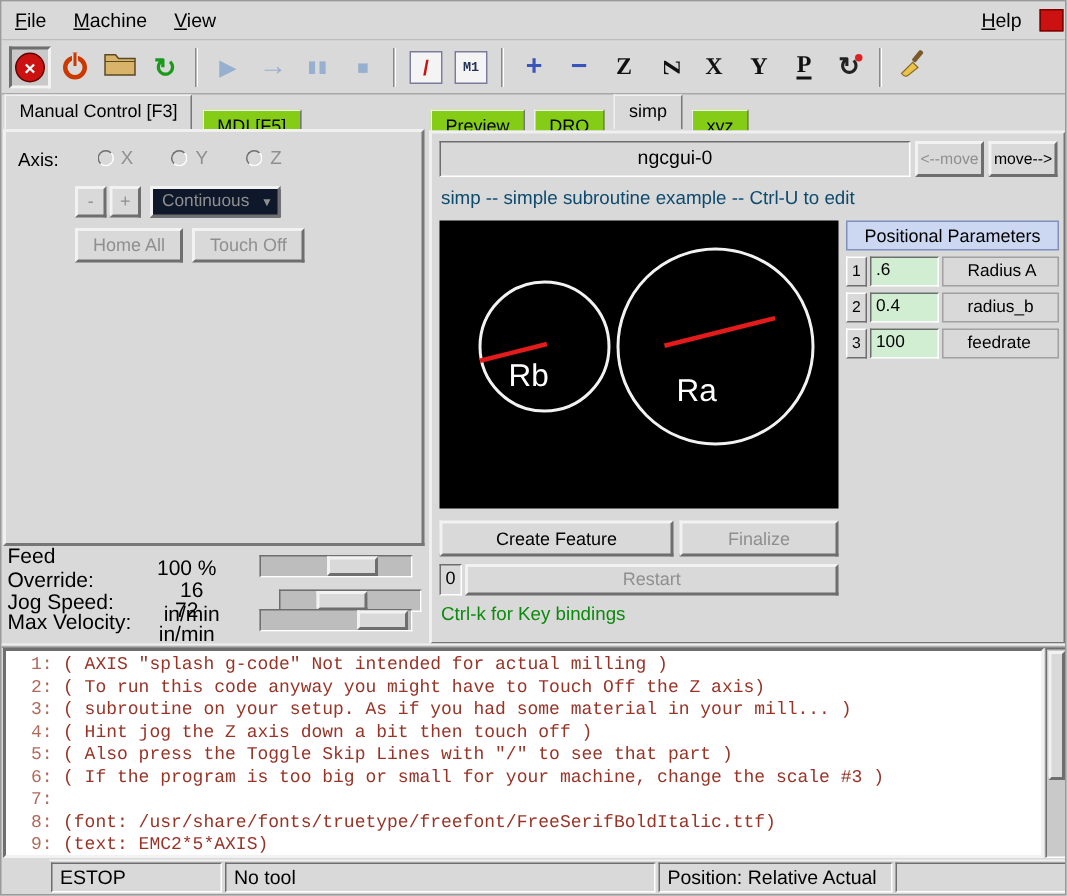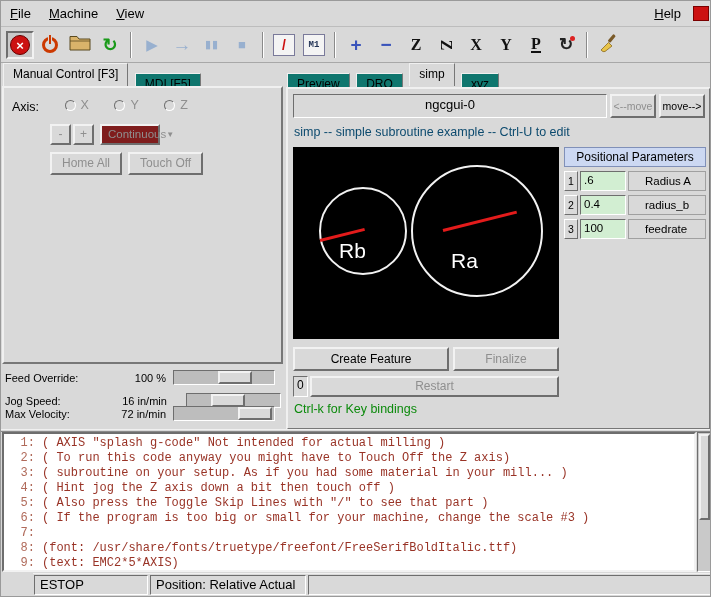--- a/index.html
+++ b/index.html
@@ -75,52 +75,52 @@
   .rotate-glyph { color:#222; font-size:17px; font-weight:bold; }
   .red-dot { position:absolute; right:5px; top:5px; width:5px; height:5px; background:#dd2222; border-radius:50%; }
 
   
   #left-panel { position:absolute; top:62px; left:0; width:284px; height:368px; }
   #right-panel { position:absolute; top:62px; left:284px; width:427px; height:368px; }
 
   .tab-row { position:absolute; top:0; left:2px; height:25px; white-space:nowrap; }
   .tab {
     display:inline-block; padding:3px 9px 2px 9px; font-size:12px; height:15px;
-    background:#0f766e; border:1px solid; border-color:#f0f0f0 #777 #777 #f0f0f0;
+    background:#84cc16; border:1px solid; border-color:#f0f0f0 #777 #777 #f0f0f0;
     border-bottom:none; margin-right:2px; position:relative; top:2px; vertical-align:bottom;
   }
   .tab.active { background:#d9d9d9; top:0; height:23px; z-index:3; }
 
   .nb-frame { position:absolute; background:#d9d9d9;
     border:2px solid; border-color:#f0f0f0 #777 #777 #f0f0f0; }
   #manual-frame { top:23px; left:1px; width:281px; height:278px; }
   #ngcgui-frame { top:24px; left:1px; width:425px; height:343px; }
 
   
   #axis-row { position:absolute; top:10px; left:8px; font-size:12.5px; }
   .radio-wrap { display:inline-flex; align-items:center; margin-left:22px; }
   .radio-circle { width:11px; height:11px; border-radius:50%; background:#d9d9d9;
     border:1px solid; border-color:#6e6e6e #ffffff #ffffff #6e6e6e; margin-right:5px; }
   .radio-label { color:#8f8f8f; font-size:12.5px; }
   #jog-row { position:absolute; top:36px; left:46px; display:flex; align-items:center; }
   .jog-btn { width:21px; height:21px; background:#d9d9d9; text-align:center;
     font-size:12px; line-height:17px; margin-right:2px; }
   #jog-mode {
-    width:60px; height:21px; margin-left:4px; background:#7f1d1d;
+    width:87px; height:21px; margin-left:4px; background:#0f172a;
     font-size:11.5px; line-height:17px; padding-left:6px; display:flex; align-items:center;
   }
   #jog-mode .dd-arrow { margin-left:auto; margin-right:3px; font-size:8px; color:#8f8f8f; }
   #home-row { position:absolute; top:64px; left:46px; display:flex;align-items:flex-end; }
   .home-btn { height:23px; padding:0 10px; background:#d9d9d9; font-size:12px;
     line-height:19px; margin-right:6px; text-align:center; }
 
   .ovr-row { position:absolute; left:4px; width:276px; height:17px;
-    display:flex; align-items:center; font-size:11px; }
+    display:flex; align-items:center; font-size:14px; }
   .ovr-label { width:92px; }
-  .ovr-value { width:76px; text-align:right; padding-right:7px; }
+  .ovr-value { width:76px; text-align:center; padding-right:21px; }
   .slider { position:relative; width:102px; height:15px; background:#bdbdbd;
     border:1px solid; border-color:#6e6e6e #ffffff #ffffff #6e6e6e; }
   .slider .thumb { position:absolute; top:0; height:13px; width:34px; background:#d9d9d9;
     border:2px solid; border-color:#f2f2f2 #6e6e6e #6e6e6e #f2f2f2; }
 
   
   #ngcgui-top { position:absolute; top:5px; left:5px; width:412px; height:24px; display:flex;border-radius:11px; }
   #ngcgui-title { flex:1; background:#d9d9d9; text-align:center; font-size:13px;
     line-height:20px; border:1px solid; border-color:#6e6e6e #ffffff #ffffff #6e6e6e; }
   .move-btn { width:46px; height:24px; margin-left:3px; background:#d9d9d9;
@@ -445,17 +445,18 @@
       <span class="ln">9:</span>
       <span class="lt">(text: EMC2*5*AXIS)</span>
     </div>
   </div>
   <div id="code-scrollbar">
     <div id="code-scroll-thumb"></div>
   </div>
 
   <div id="statusbar">
     <div class="status-cell" id="status-estop">ESTOP</div>
+    <div class="status-cell" id="status-tool">No tool</div>
     <div class="status-cell" id="status-position">Position: Relative Actual</div>
     <div class="status-cell" id="status-spare"></div>
   </div>
 
 </div>
 
 </body></html>

